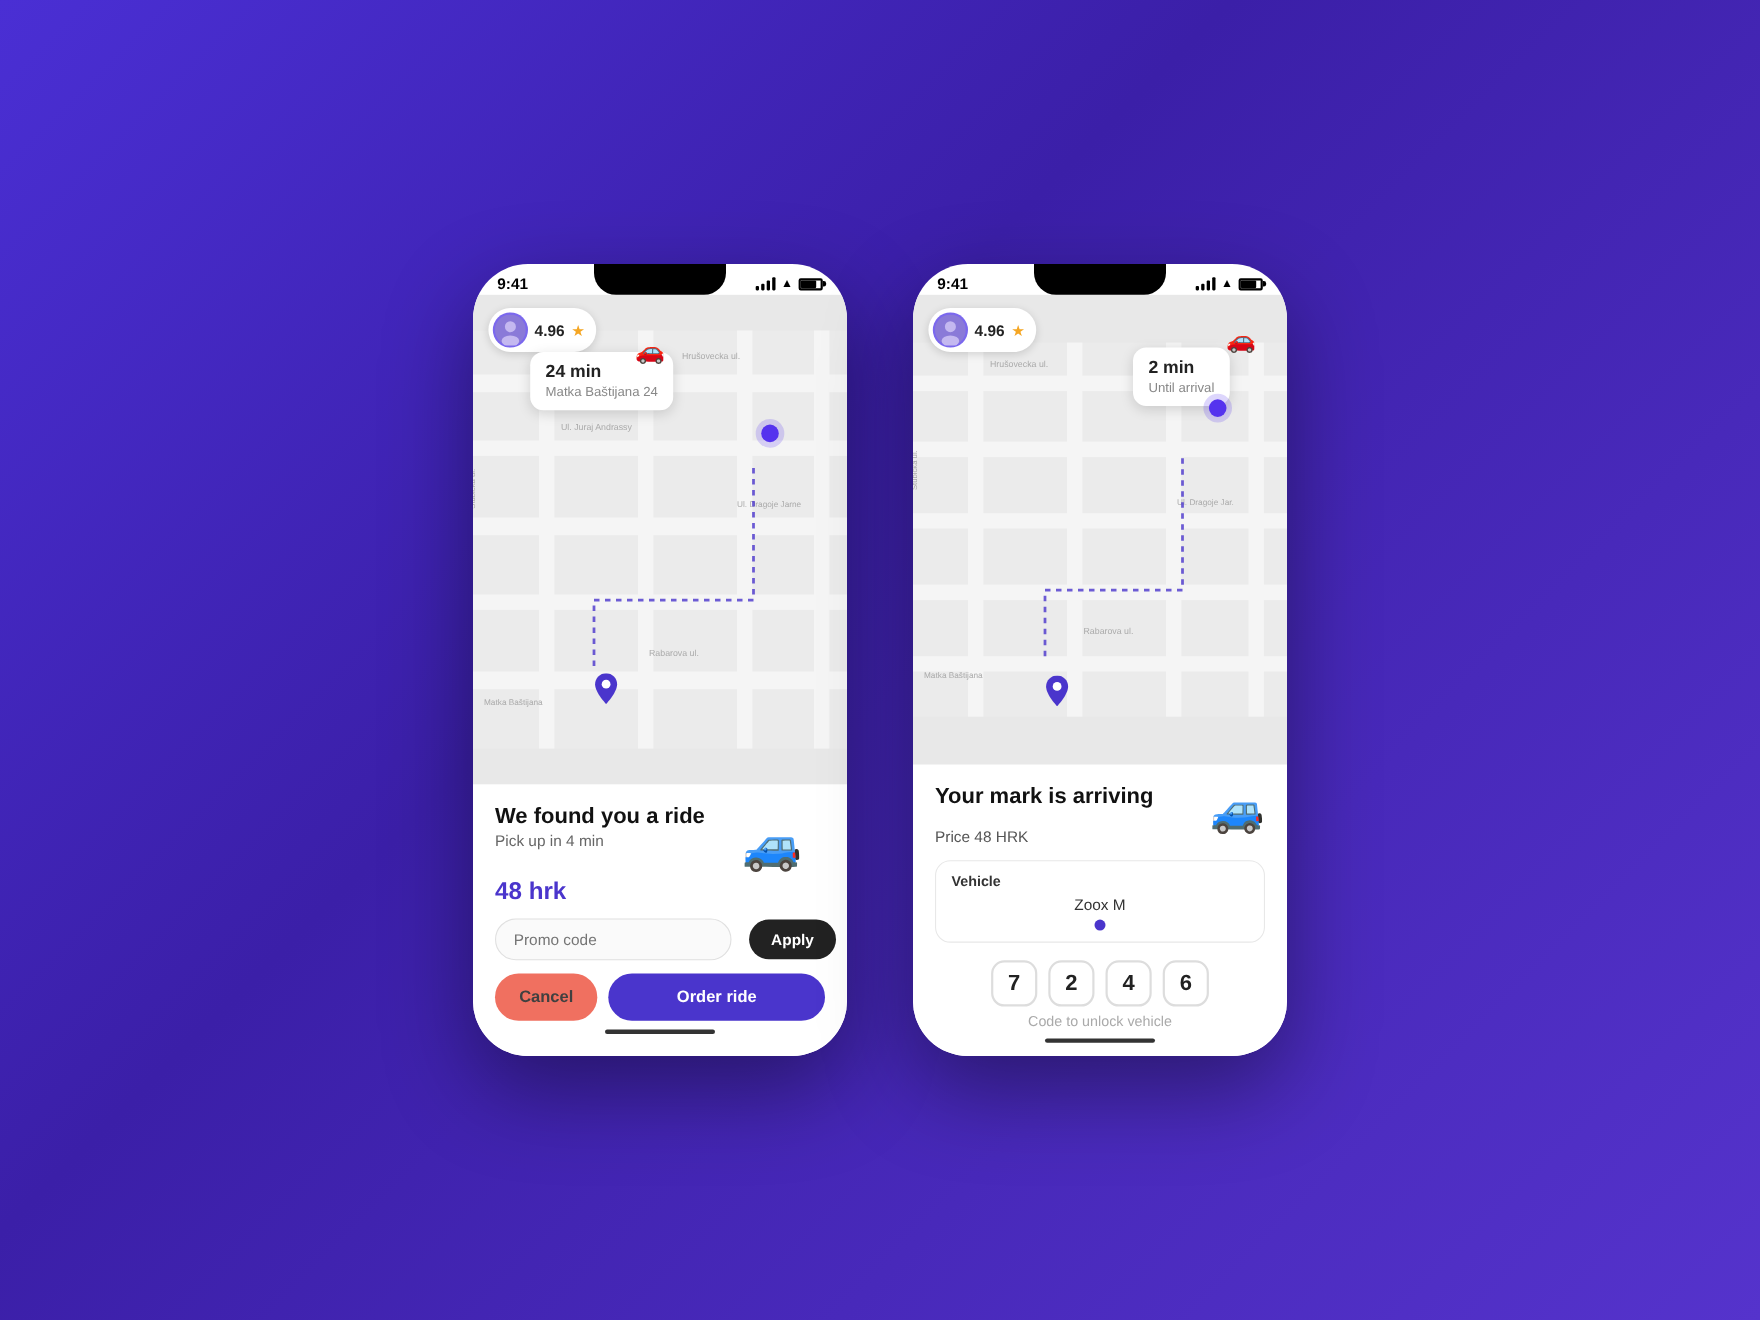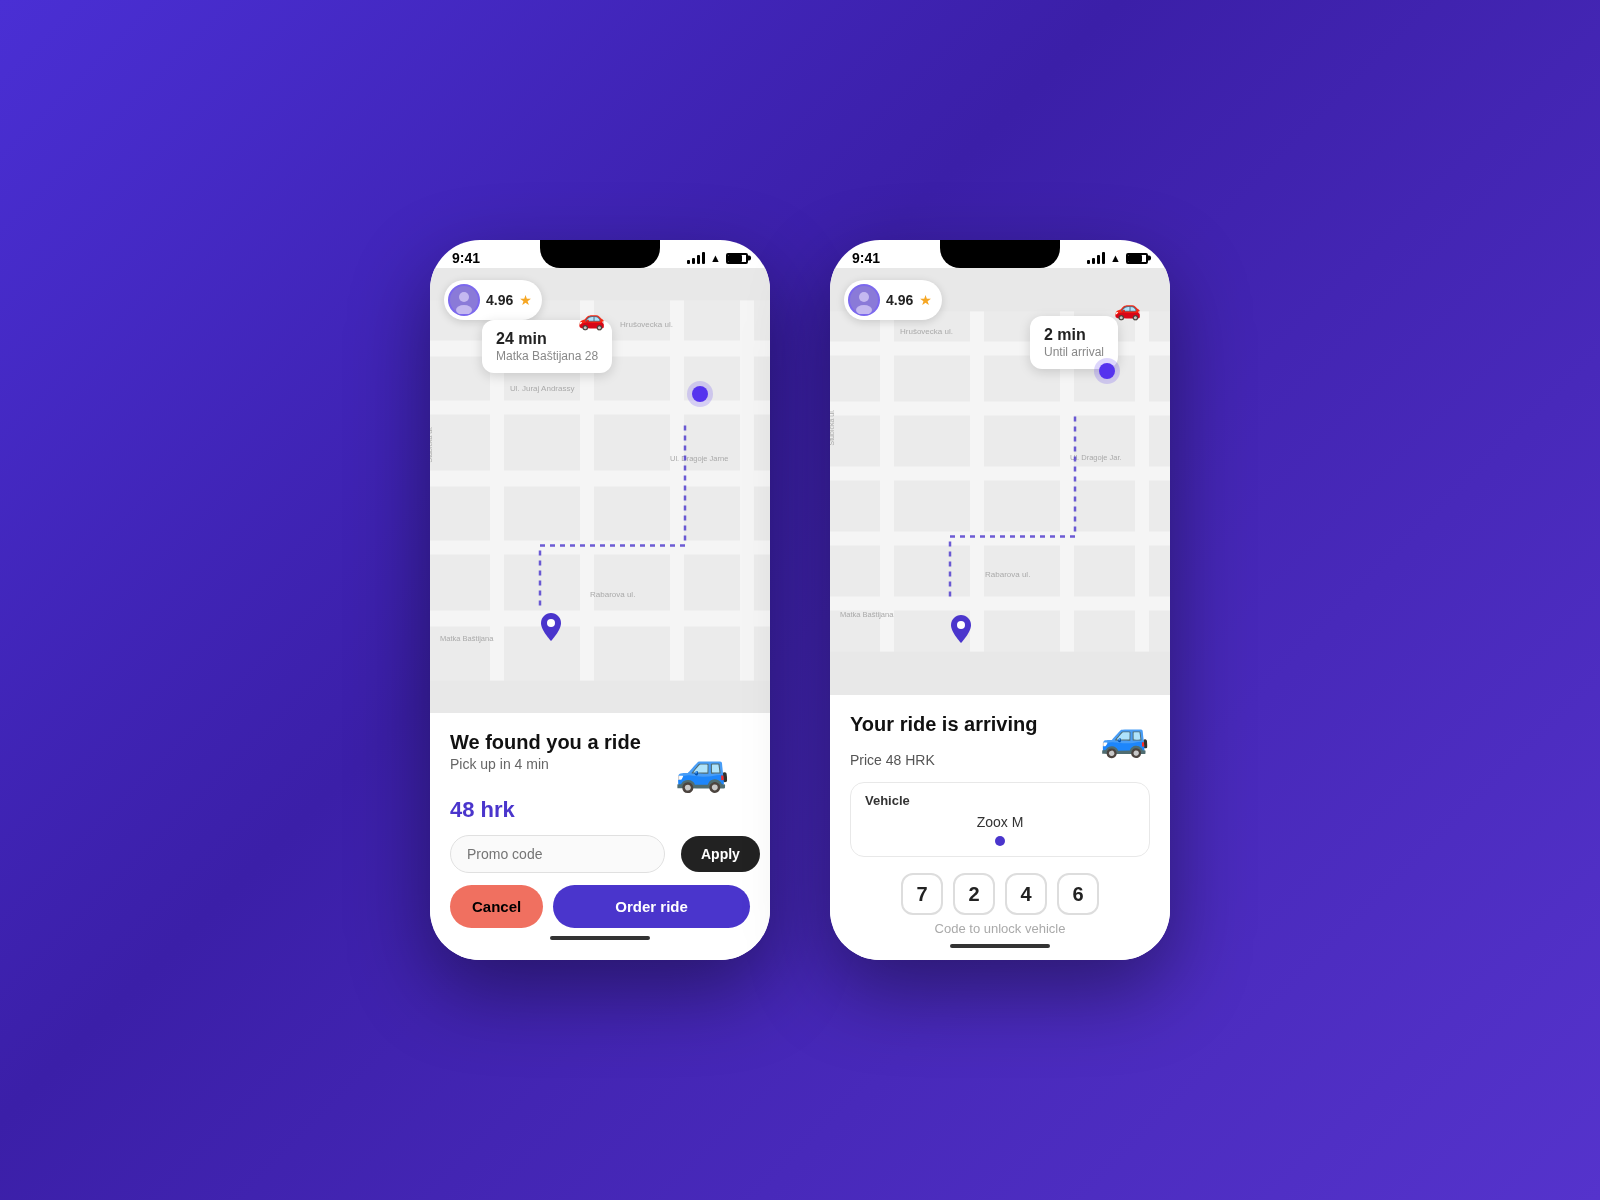--- a/index.html
+++ b/index.html
@@ -296,21 +296,21 @@
     }
 
     .actions-row {
       display: flex;
       gap: 10px;
       margin-top: 12px;
     }
 
     .cancel-btn {
       background: #f07060;
-      color: #000000;
+      color: #404040;
       border: none;
       border-radius: 25px;
       padding: 13px 22px;
       font-size: 15px;
       font-weight: 600;
       cursor: pointer;
     }
 
     .order-btn {
       flex: 1;
@@ -474,21 +474,21 @@
             <circle cx="14" cy="11" r="5" fill="#c4b8f0"></circle>
             <ellipse cx="14" cy="24" rx="8" ry="5" fill="#c4b8f0"></ellipse>
           </svg>
         </div>
         <span class="driver-rating">4.96</span>
         <span class="star-icon">★</span>
       </div>
 
       <div class="eta-popup" style="top: 52px; left: 52px;">
         <div class="eta-value">24 min</div>
-        <div class="eta-label">Matka Baštijana 28</div>
+        <div class="eta-label">Matka Baštijana 24</div>
       </div>
 
       <div class="map-car" style="top: 38px; left: 148px;">🚗</div>
 
       <div class="dest-dot" style="top: 118px; right: 62px;"></div>
 
       <div class="map-pin" style="bottom: 68px; left: 110px;">
         <svg width="22" height="28" viewBox="0 0 22 28" xmlns="http://www.w3.org/2000/svg">
           <path d="M11 0C5.48 0 1 4.48 1 10c0 7.5 10 18 10 18S21 17.5 21 10c0-5.52-4.48-10-10-10z" fill="#4a35cc"></path>
           <circle cx="11" cy="10" r="4" fill="white"></circle>
@@ -592,21 +592,21 @@
       </div>
 
       <svg class="route-svg" viewBox="0 0 340 340" xmlns="http://www.w3.org/2000/svg">
         <path d="M 120 285 L 120 225 L 245 225 L 245 105" stroke="#4a35cc" stroke-width="2.5" fill="none" stroke-dasharray="5,5" opacity="0.8"></path>
       </svg>
     </div>
 
     <div class="bottom-sheet" style="padding-bottom: 8px;">
       <div style="position:relative; min-height: 52px;">
         <div>
-          <div class="arriving-title">Your ride is arriving</div>
+          <div class="arriving-title">Your mark is arriving</div>
           <div class="arriving-price">Price 48 HRK</div>
         </div>
         <div style="position:absolute; right: 0; top: 0; font-size: 40px;">🚙</div>
       </div>
 
       <div class="info-cards-row">
         <div class="info-card">
           <div class="info-card-label">Vehicle</div>
           <div class="info-card-value">
             <span>Zoox M</span>

